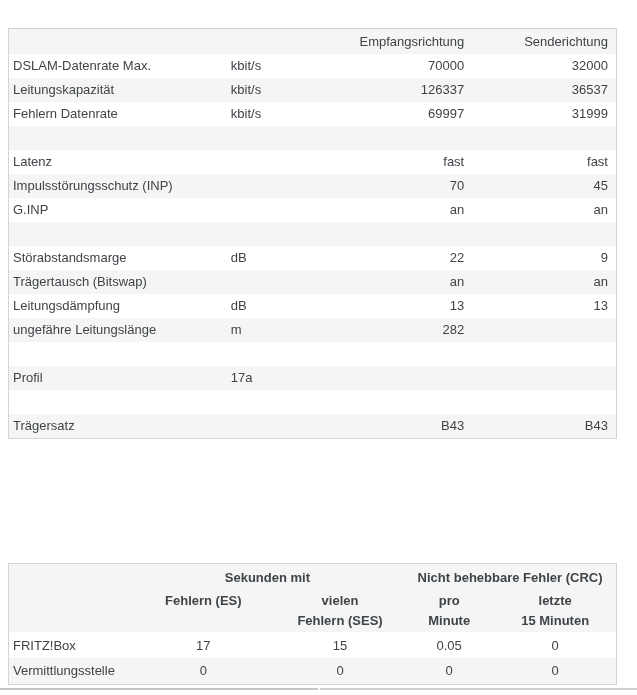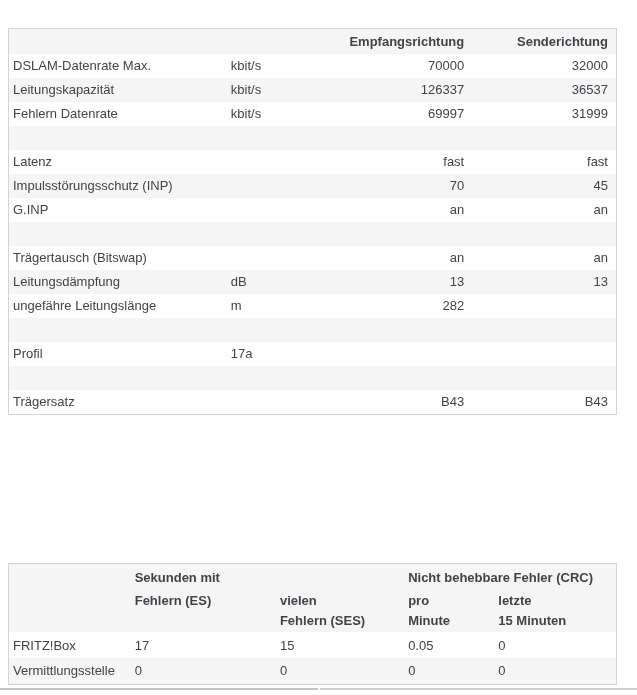--- a/index.html
+++ b/index.html
@@ -29,32 +29,32 @@
   #dsl-table th, #dsl-table td {
     height: 24px;
     padding: 0 8px;
     white-space: nowrap;
     overflow: hidden;
     vertical-align: middle;
     font-weight: normal;
     text-align: left;
   }
   #dsl-table thead tr { background: #f4f5f4; height: 25px; }
-  #dsl-table thead th { font-weight: bold; }
+  #dsl-table thead th { font-weight: normal; }
   #dsl-table tbody tr:nth-child(even) { background: #f4f5f4; }
   #dsl-table .c-label { padding-left: 4px; }
   #dsl-table .c-unit  { padding-left: 0; }
   #dsl-table .c-rx, #dsl-table .c-tx { text-align: right; }
   
   #error-table { top: 563px; }
   #error-table th, #error-table td {
     padding: 0 4px;
     white-space: nowrap;
     overflow: hidden;
-    text-align: left;
+    text-align: center;
     font-weight: normal;
   }
   #error-table thead tr { background: #f4f5f4; }
   #error-table thead th { font-weight: bold; }
   #error-table tr.group-row th { height: 26px; vertical-align: middle; }
   #error-table tr.sub-row th { height: 41px; vertical-align: top; line-height: 20px; padding-top: 1px; }
   #error-table tbody tr { height: 26px; }
   #error-table tbody tr:nth-child(even) { background: #f4f5f4; }
   #error-table .c-label { text-align: left; padding-left: 4px; }
   
@@ -123,20 +123,26 @@
       <td class="c-rx">an</td>
       <td class="c-tx">an</td>
     </tr>
     <tr>
       <td class="c-label"></td>
         <td class="c-unit"></td>
       <td class="c-rx"></td>
         <td class="c-tx"></td>
     </tr>
     <tr>
+      <td class="c-label">Störabstandsmarge</td>
+      <td class="c-unit">dB</td>
+      <td class="c-rx">22</td>
+      <td class="c-tx">9</td>
+    </tr>
+    <tr>
       <td class="c-label">Trägertausch (Bitswap)</td>
       <td class="c-unit"></td>
       <td class="c-rx">an</td>
       <td class="c-tx">an</td>
     </tr>
     <tr>
       <td class="c-label">Leitungsdämpfung</td>
       <td class="c-unit">dB</td>
       <td class="c-rx">13</td>
       <td class="c-tx">13</td>

